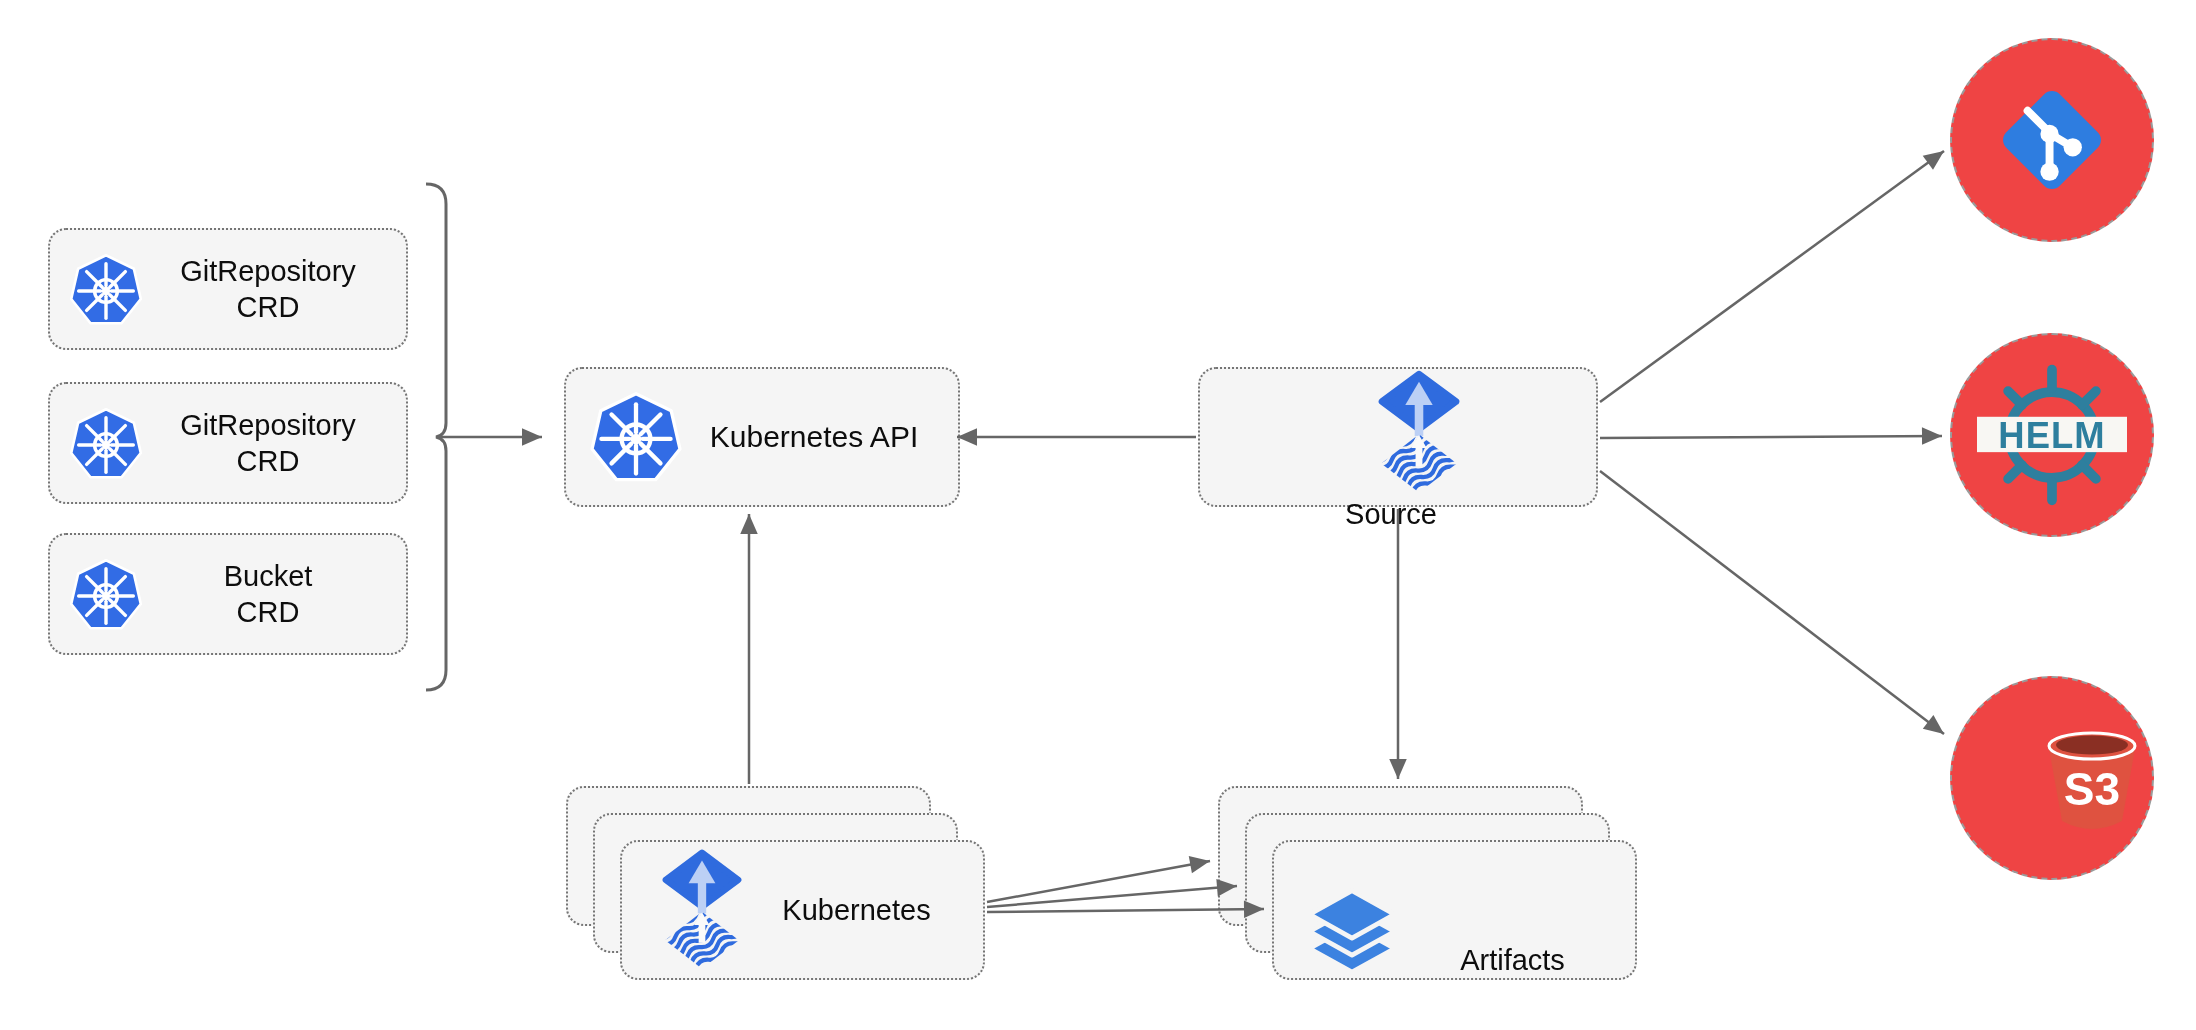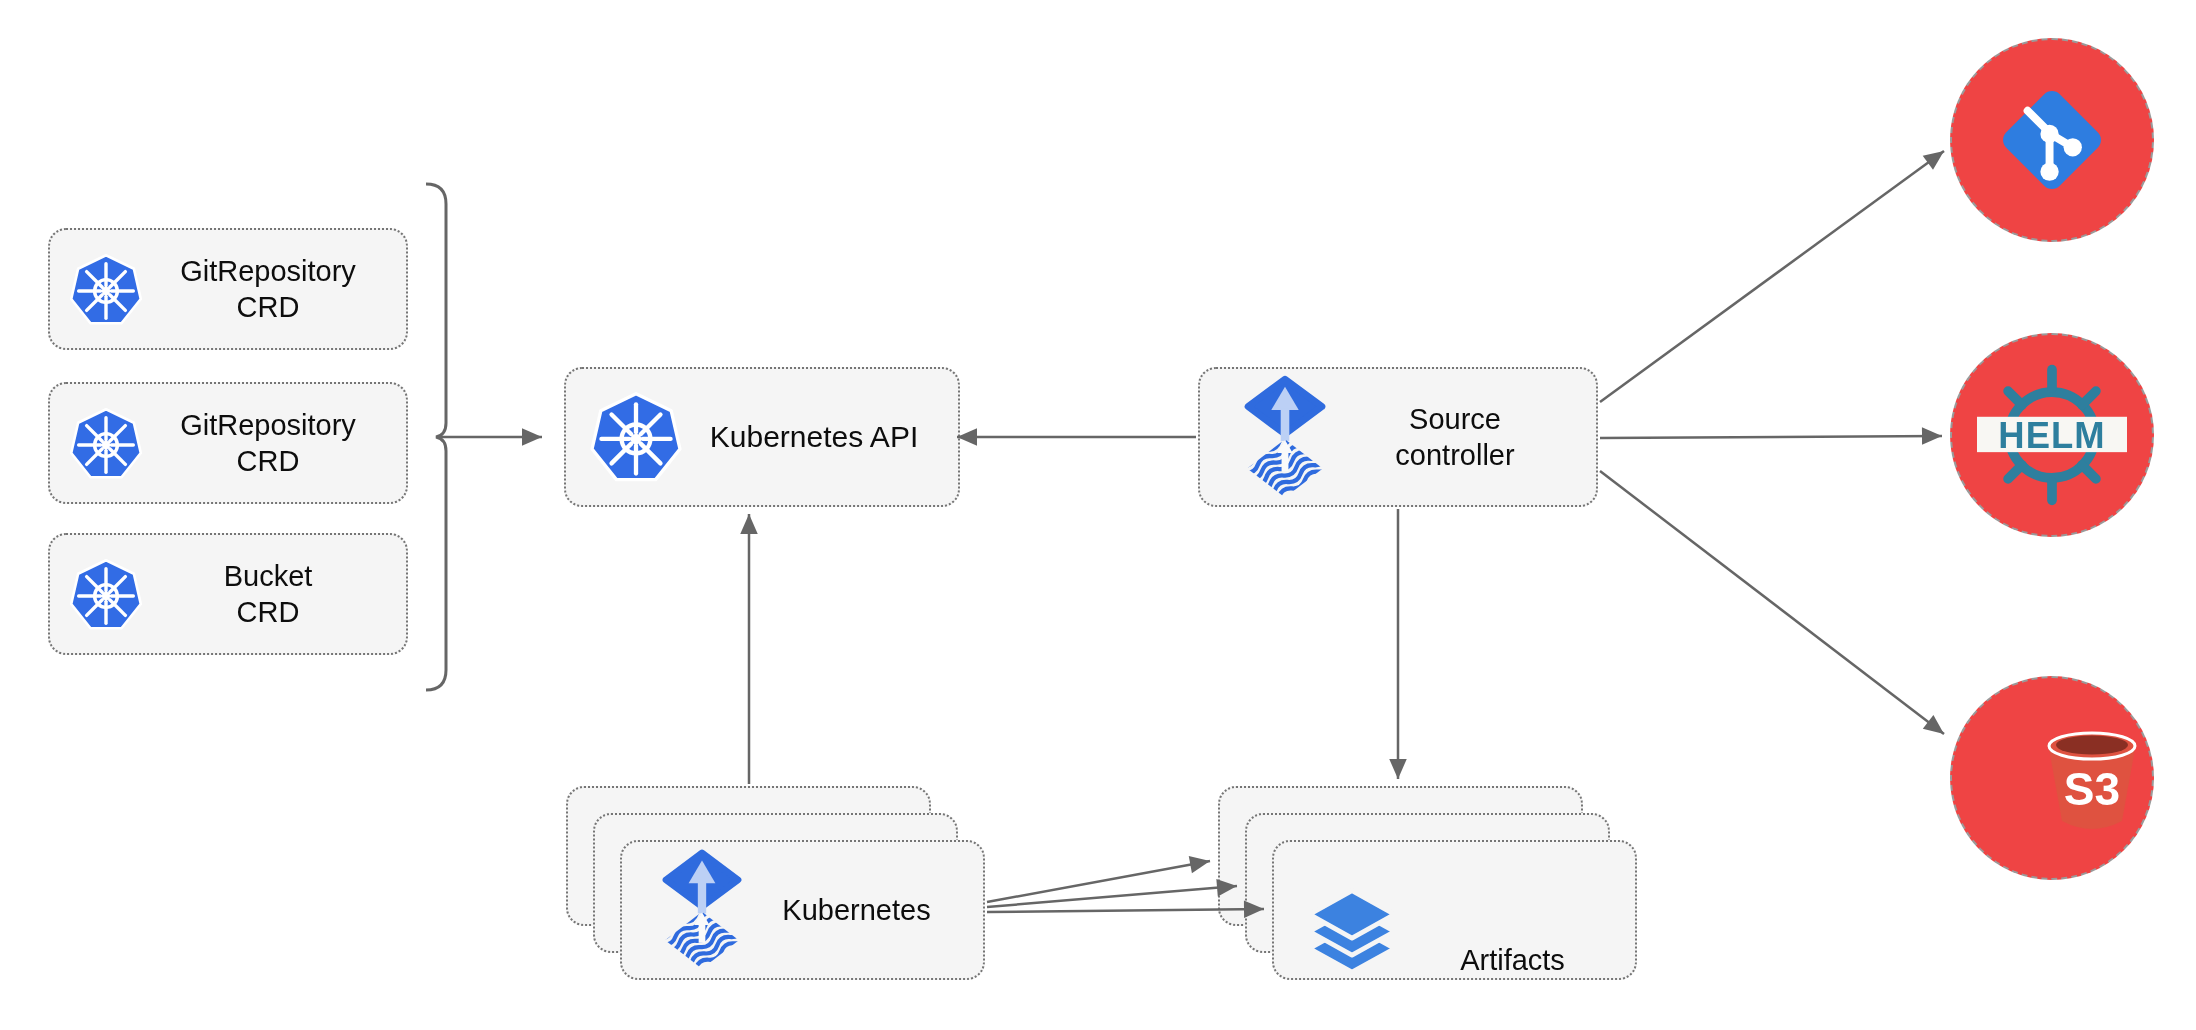--- a/index.html
+++ b/index.html
@@ -174,21 +174,21 @@
         <line x1="54.9" y1="58.9" x2="75.5" y2="79.5"></line>
           <line x1="45.1" y1="58.9" x2="24.5" y2="79.5"></line>
         <line x1="45.1" y1="49.1" x2="24.5" y2="28.5"></line>
           <line x1="54.9" y1="49.1" x2="75.5" y2="28.5"></line>
       </g>
       <circle cx="50" cy="54" r="5.5" fill="#ffffff"></circle>
     </svg>
     <div class="label" style="font-size:30px">Kubernetes API</div>
   </div>
 
-  <div class="node" style="left:1198px; top:367px; width:400px; height:140px;">
+  <div class="node" style="left:1198px; top:367px; width:400px; height:140px;flex-direction:column;">
     <svg class="icon" style="margin-left:42px" width="86" height="127" viewBox="0 0 100 148">
       <defs>
         <clipPath id="fluxclip1">
             <polygon points="50,76 94,110 50,144 6,110"></polygon>
           </clipPath>
       </defs>
       <polygon points="50,6 93,38 50,70 7,38" fill="#2f6bde" stroke="#2f6bde" stroke-width="8" stroke-linejoin="round"></polygon>
       <polygon points="50,15 34,42 66,42" fill="#bcd0f5"></polygon>
       <rect x="45" y="40" width="10" height="38" fill="#bcd0f5"></rect>
       <g clip-path="url(#fluxclip1)">
@@ -199,21 +199,20 @@
           <path d="M-10,107 q9,-7 18,0 t18,0 t18,0 t18,0 t18,0 t18,0 t18,0"></path>
           <path d="M-10,116 q9,-7 18,0 t18,0 t18,0 t18,0 t18,0 t18,0 t18,0"></path>
           <path d="M-10,125 q9,-7 18,0 t18,0 t18,0 t18,0 t18,0 t18,0 t18,0"></path>
           <path d="M-10,134 q9,-7 18,0 t18,0 t18,0 t18,0 t18,0 t18,0 t18,0"></path>
         </g>
         <polygon points="50,77 41,92 46,92 46,113 54,113 54,92 59,92" fill="#fafafa"></polygon>
       </g>
     </svg>
     <div class="label">
       <div>Source</div>
-      <div>controller</div>
     </div>
   </div>
 
   <div class="stack-layer" style="left:566px; top:786px; width:365px; height:140px;"></div>
   <div class="stack-layer mid" style="left:593px; top:813px; width:365px; height:140px;"></div>
   <div class="node" style="left:620px; top:840px; width:365px; height:140px; z-index:3;">
     <svg class="icon" style="margin-left:38px" width="84" height="124" viewBox="0 0 100 148">
       <defs>
         <clipPath id="fluxclip2">
             <polygon points="50,76 94,110 50,144 6,110"></polygon>

